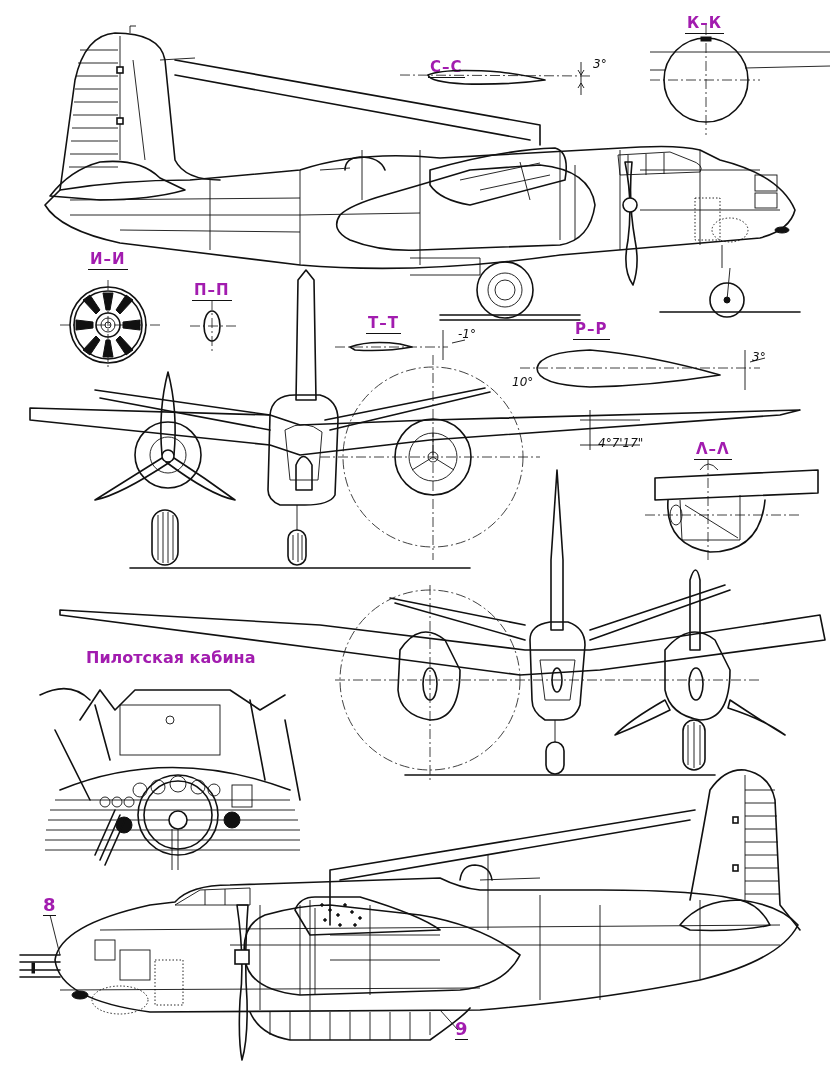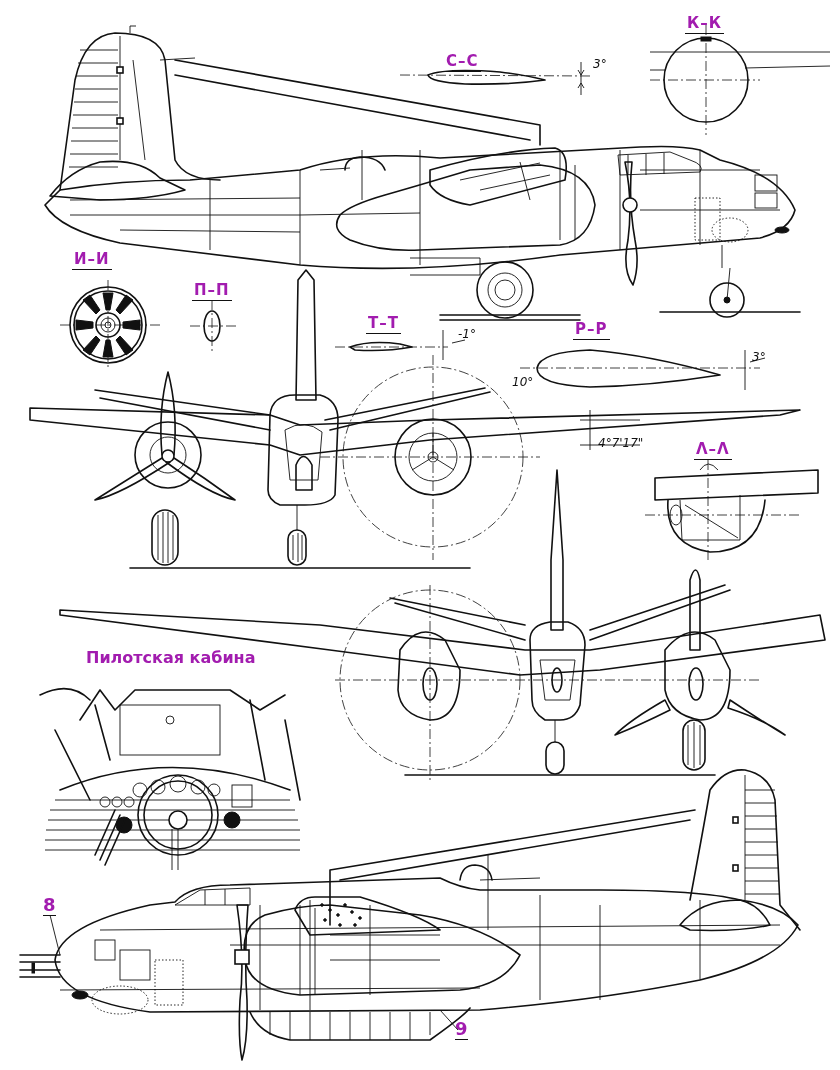--- a/index.html
+++ b/index.html
@@ -12,24 +12,24 @@
   .fillb { fill: #111; stroke: #111; stroke-width: 1; }
   .lbl { position: absolute; font-family: "DejaVu Sans", sans-serif; font-weight: bold; color: #a21caf; white-space: nowrap; }
   .sec { font-size: 15px; letter-spacing: 1px; border-bottom: 1.5px solid #111; padding: 0 2px 1px; }
   .ang { position: absolute; font-family: "DejaVu Sans", sans-serif; font-style: italic; font-size: 12px; color: #111; }
   .cap { font-size: 16px; }
   .num { font-size: 18px; font-family: "DejaVu Sans", sans-serif; font-weight: bold; }
 </style>
 </head>
 <body>
 
-<div class="lbl sec" style="left:428px; top:52px;margin-left:16px;">С–С</div>
+<div class="lbl sec" style="left:428px; top:58px;">С–С</div>
 <div class="ang" style="left:593px; top:57px;">3°</div>
 <div class="lbl sec" style="left:685px; top:14px;">К–К</div>
-<div class="lbl sec" style="left:72px; top:250px;">И–И</div>
+<div class="lbl sec" style="left:88px; top:250px;">И–И</div>
 <div class="lbl sec" style="left:192px; top:281px;text-align:right;">П–П</div>
 <div class="lbl sec" style="left:366px; top:314px;">Т–Т</div>
 <div class="ang" style="left:458px; top:327px;">-1°</div>
 <div class="lbl sec" style="left:573px; top:320px;">Р–Р</div>
 <div class="ang" style="left:752px; top:350px;">3°</div>
 <div class="ang" style="left:512px; top:375px;">10°</div>
 <div class="ang" style="left:598px; top:436px;">4°7'17"</div>
 <div class="lbl sec" style="left:694px; top:440px;text-align:right;">Λ–Λ</div>
 <div class="lbl cap" style="left:86px; top:648px;">Пилотская кабина</div>
 <div class="lbl num" style="left:43px; top:894px; border-bottom:1.5px solid #111;">8</div>

